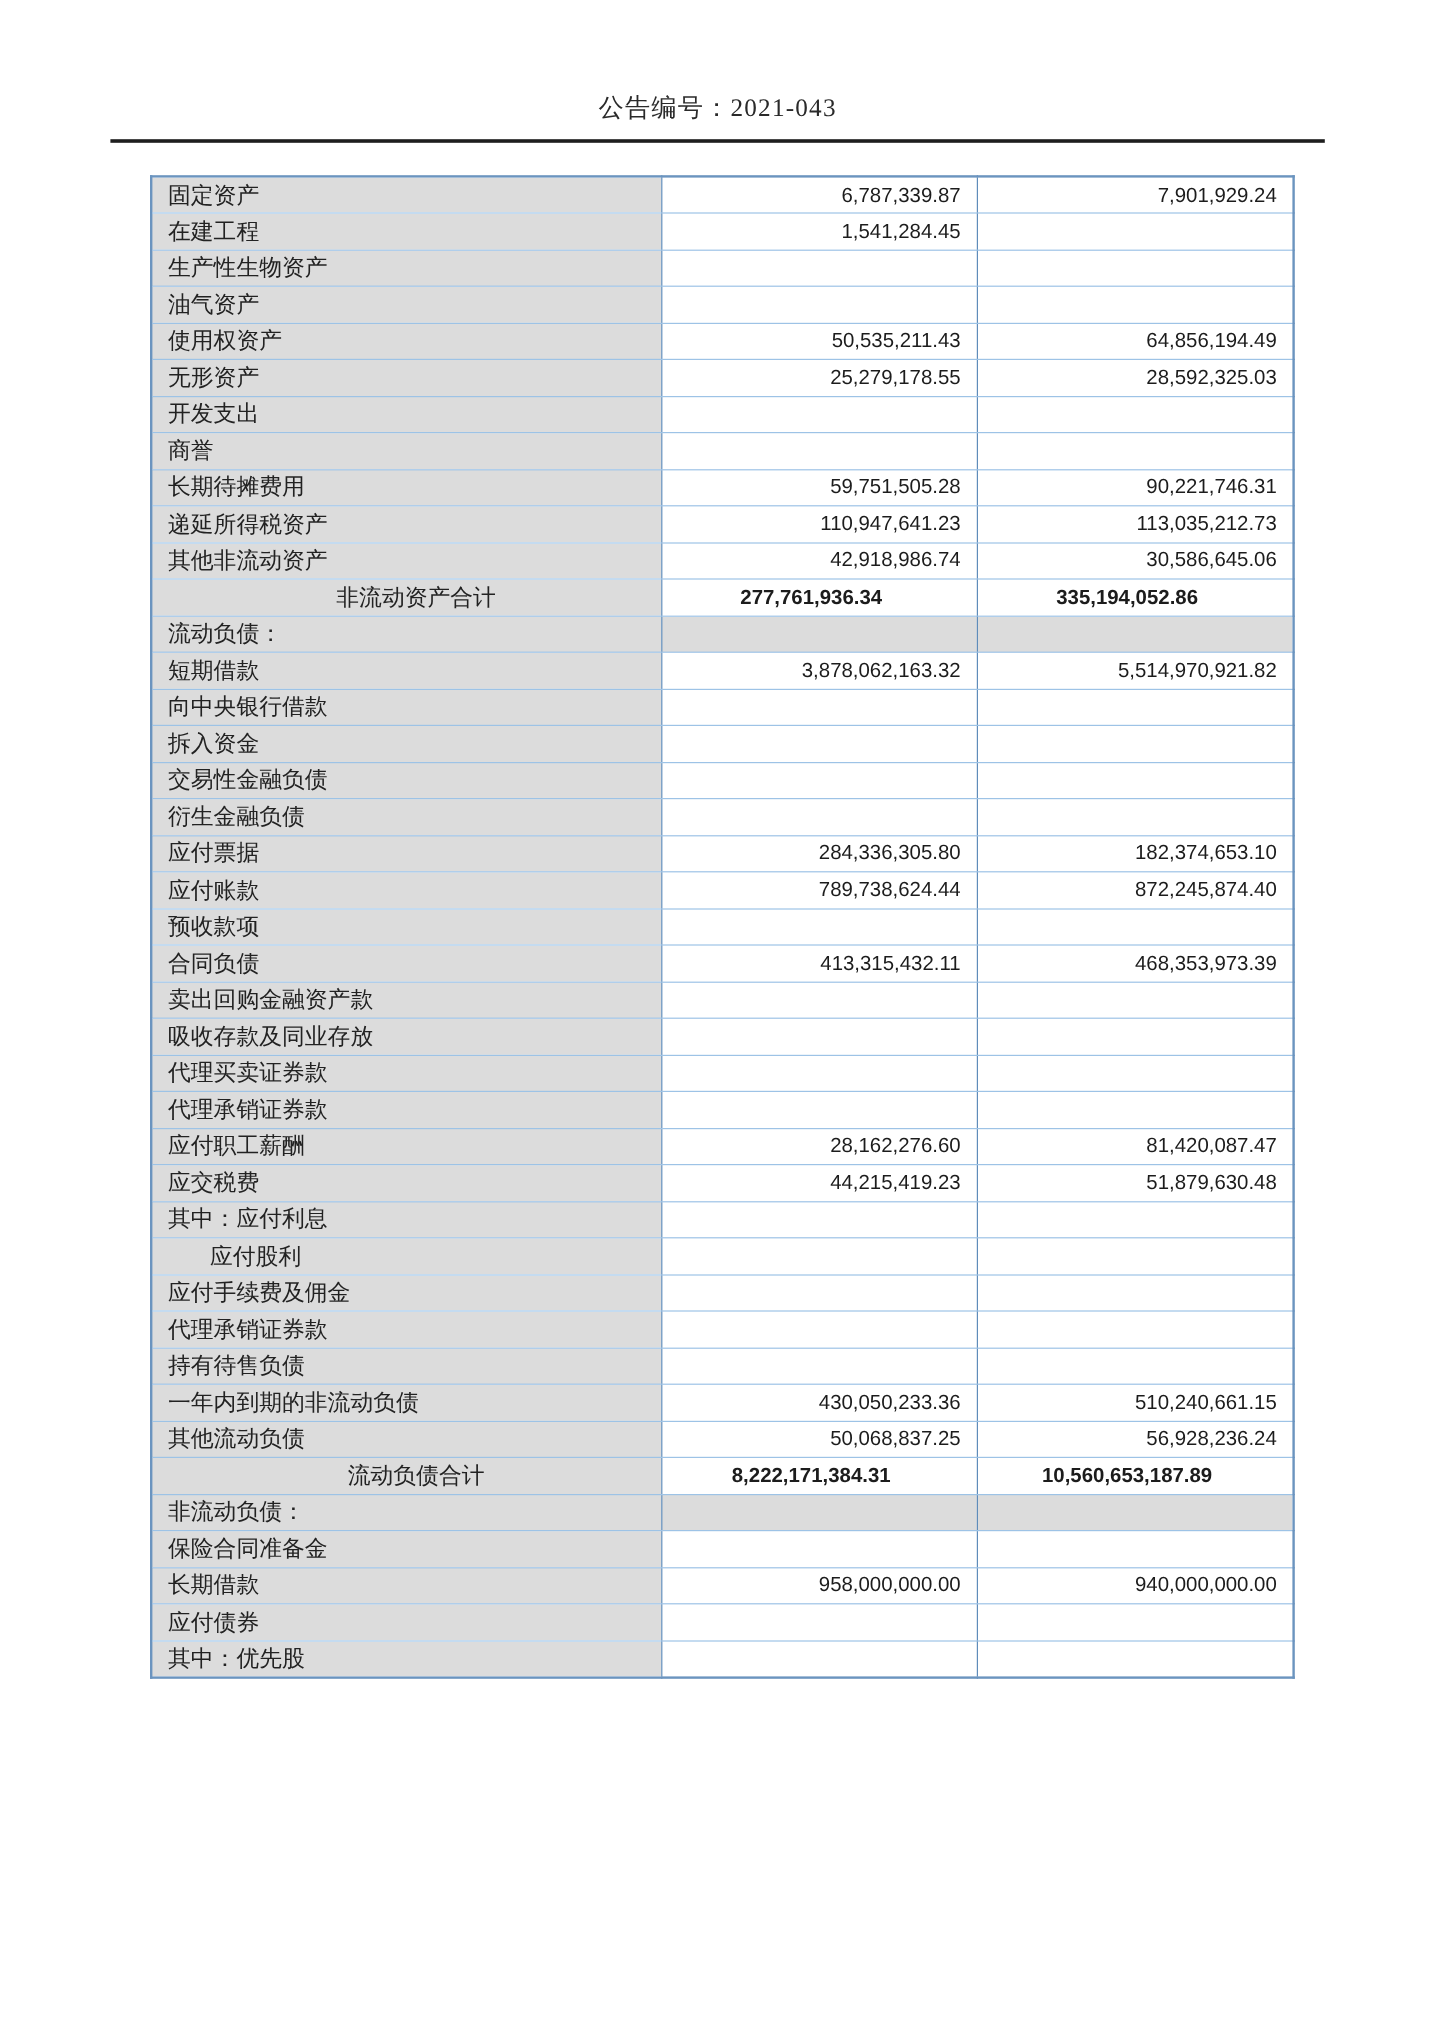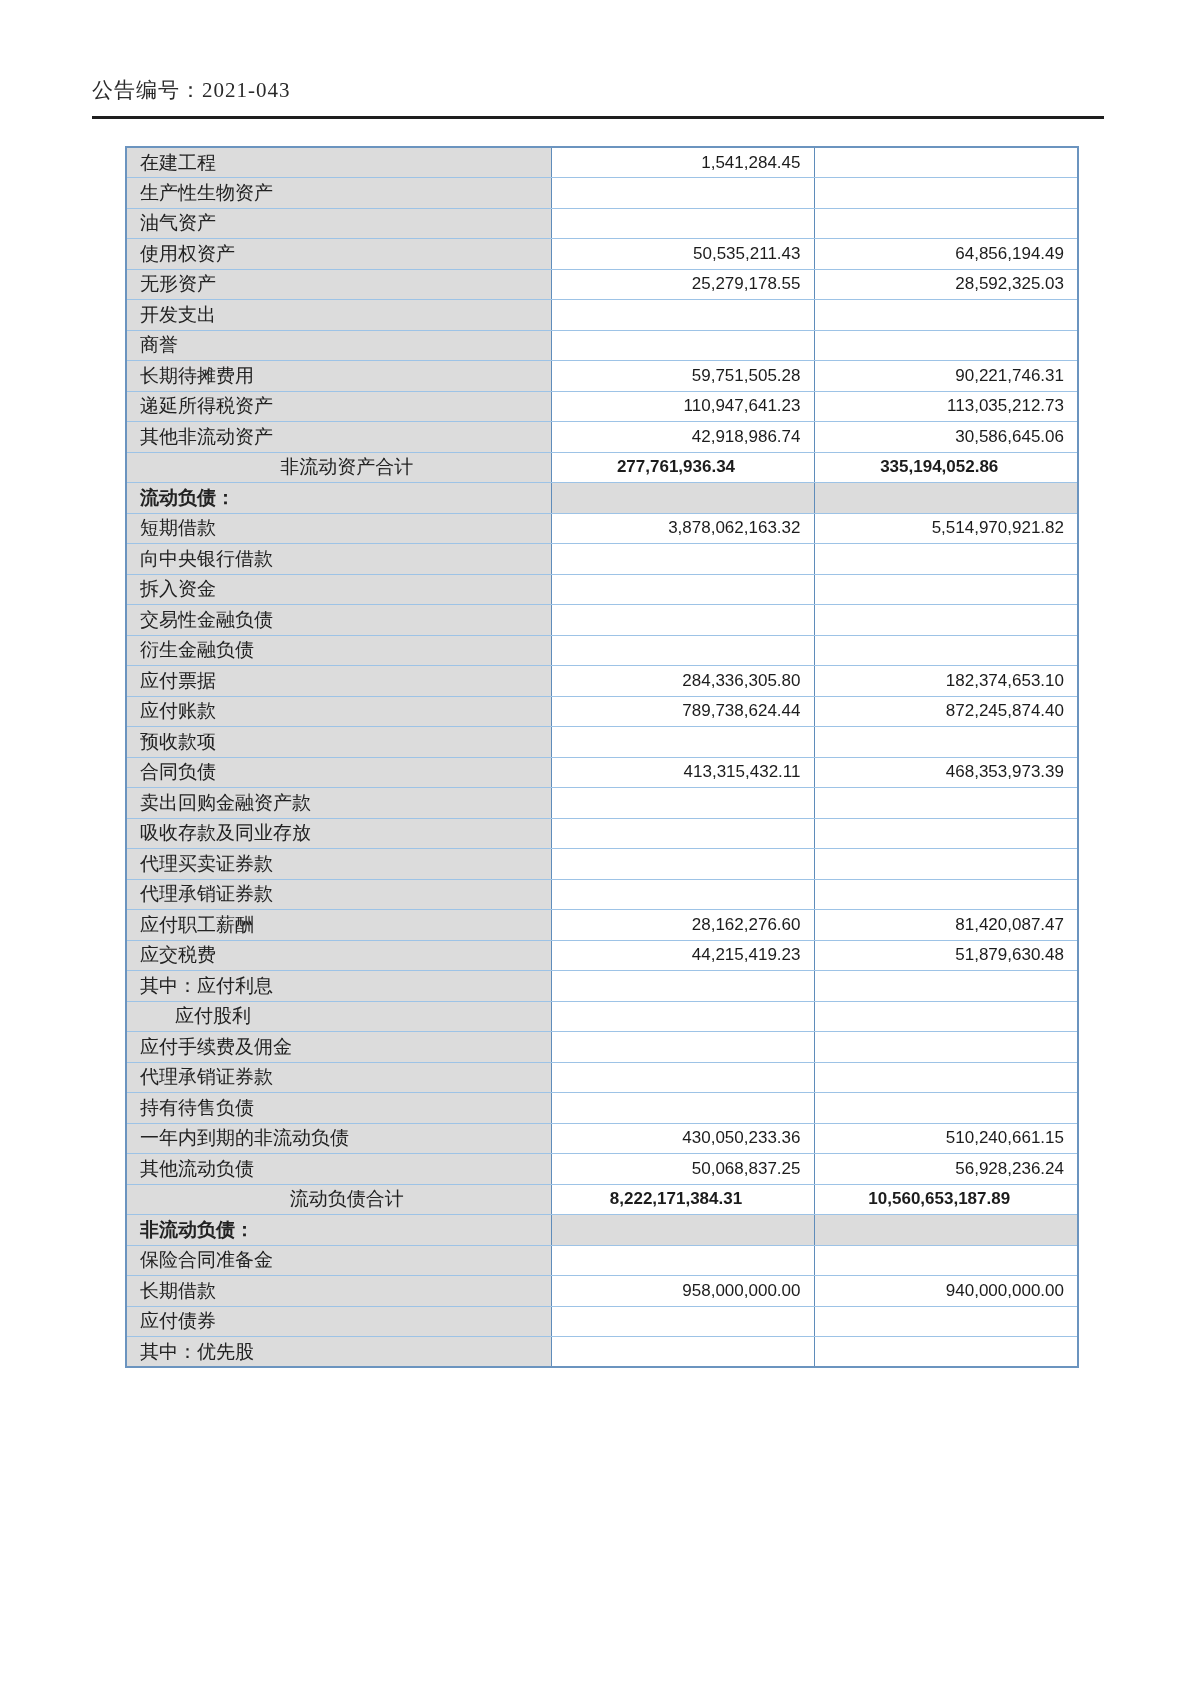--- a/index.html
+++ b/index.html
@@ -11,21 +11,21 @@
     font-family: "Liberation Serif", "DejaVu Serif", serif;
     color: #1b1b1b;
     overflow: hidden;
   }
 
   .doc-header {
     position: absolute;
     top: 76px;
     left: 92px;
     width: 1012px;
-    text-align: left;
+    text-align: center;
     font-size: 21px;
     letter-spacing: 1px;
     color: #2a2a2a;
   }
 
   .header-rule {
     position: absolute;
     top: 116px;
     left: 92px;
     width: 1012px;
@@ -65,21 +65,21 @@
   }
   td.cell-num {
     background: #ffffff;
     padding-right: 13px;
     text-align: right;
     font-family: "Liberation Sans", "DejaVu Sans", sans-serif;
     font-size: 17px;
     color: #1c1c1c;
   }
 
-  tr.row-section td.cell-label { font-weight: bold; }
+  tr.row-section td.cell-label { font-weight: normal; }
   tr.row-section td.cell-num   { background: #dcdcdc; }
 
   tr.row-total td.cell-label {
     font-weight: normal;
     text-align: center;
     padding-left: 16px;
   }
   tr.row-total td.cell-num { font-weight: bold; text-align: center; }
 
   tr.row-indent td.cell-label { padding-left: 48px; }
@@ -92,20 +92,25 @@
 <div class="header-rule"></div>
 
 <table class="sheet-table">
   <colgroup>
     <col class="c-label">
     <col class="c-cur">
     <col class="c-pri">
   </colgroup>
   <tbody id="sheet-body">
       <tr class="row-normal">
+        <td class="cell-label">固定资产</td>
+        <td class="cell-num">6,787,339.87</td>
+        <td class="cell-num">7,901,929.24</td>
+      </tr>
+      <tr class="row-normal">
         <td class="cell-label">在建工程</td>
         <td class="cell-num">1,541,284.45</td>
         <td class="cell-num"></td>
       </tr>
       <tr class="row-normal">
         <td class="cell-label">生产性生物资产</td>
         <td class="cell-num"></td>
         <td class="cell-num"></td>
       </tr>
       <tr class="row-normal">

